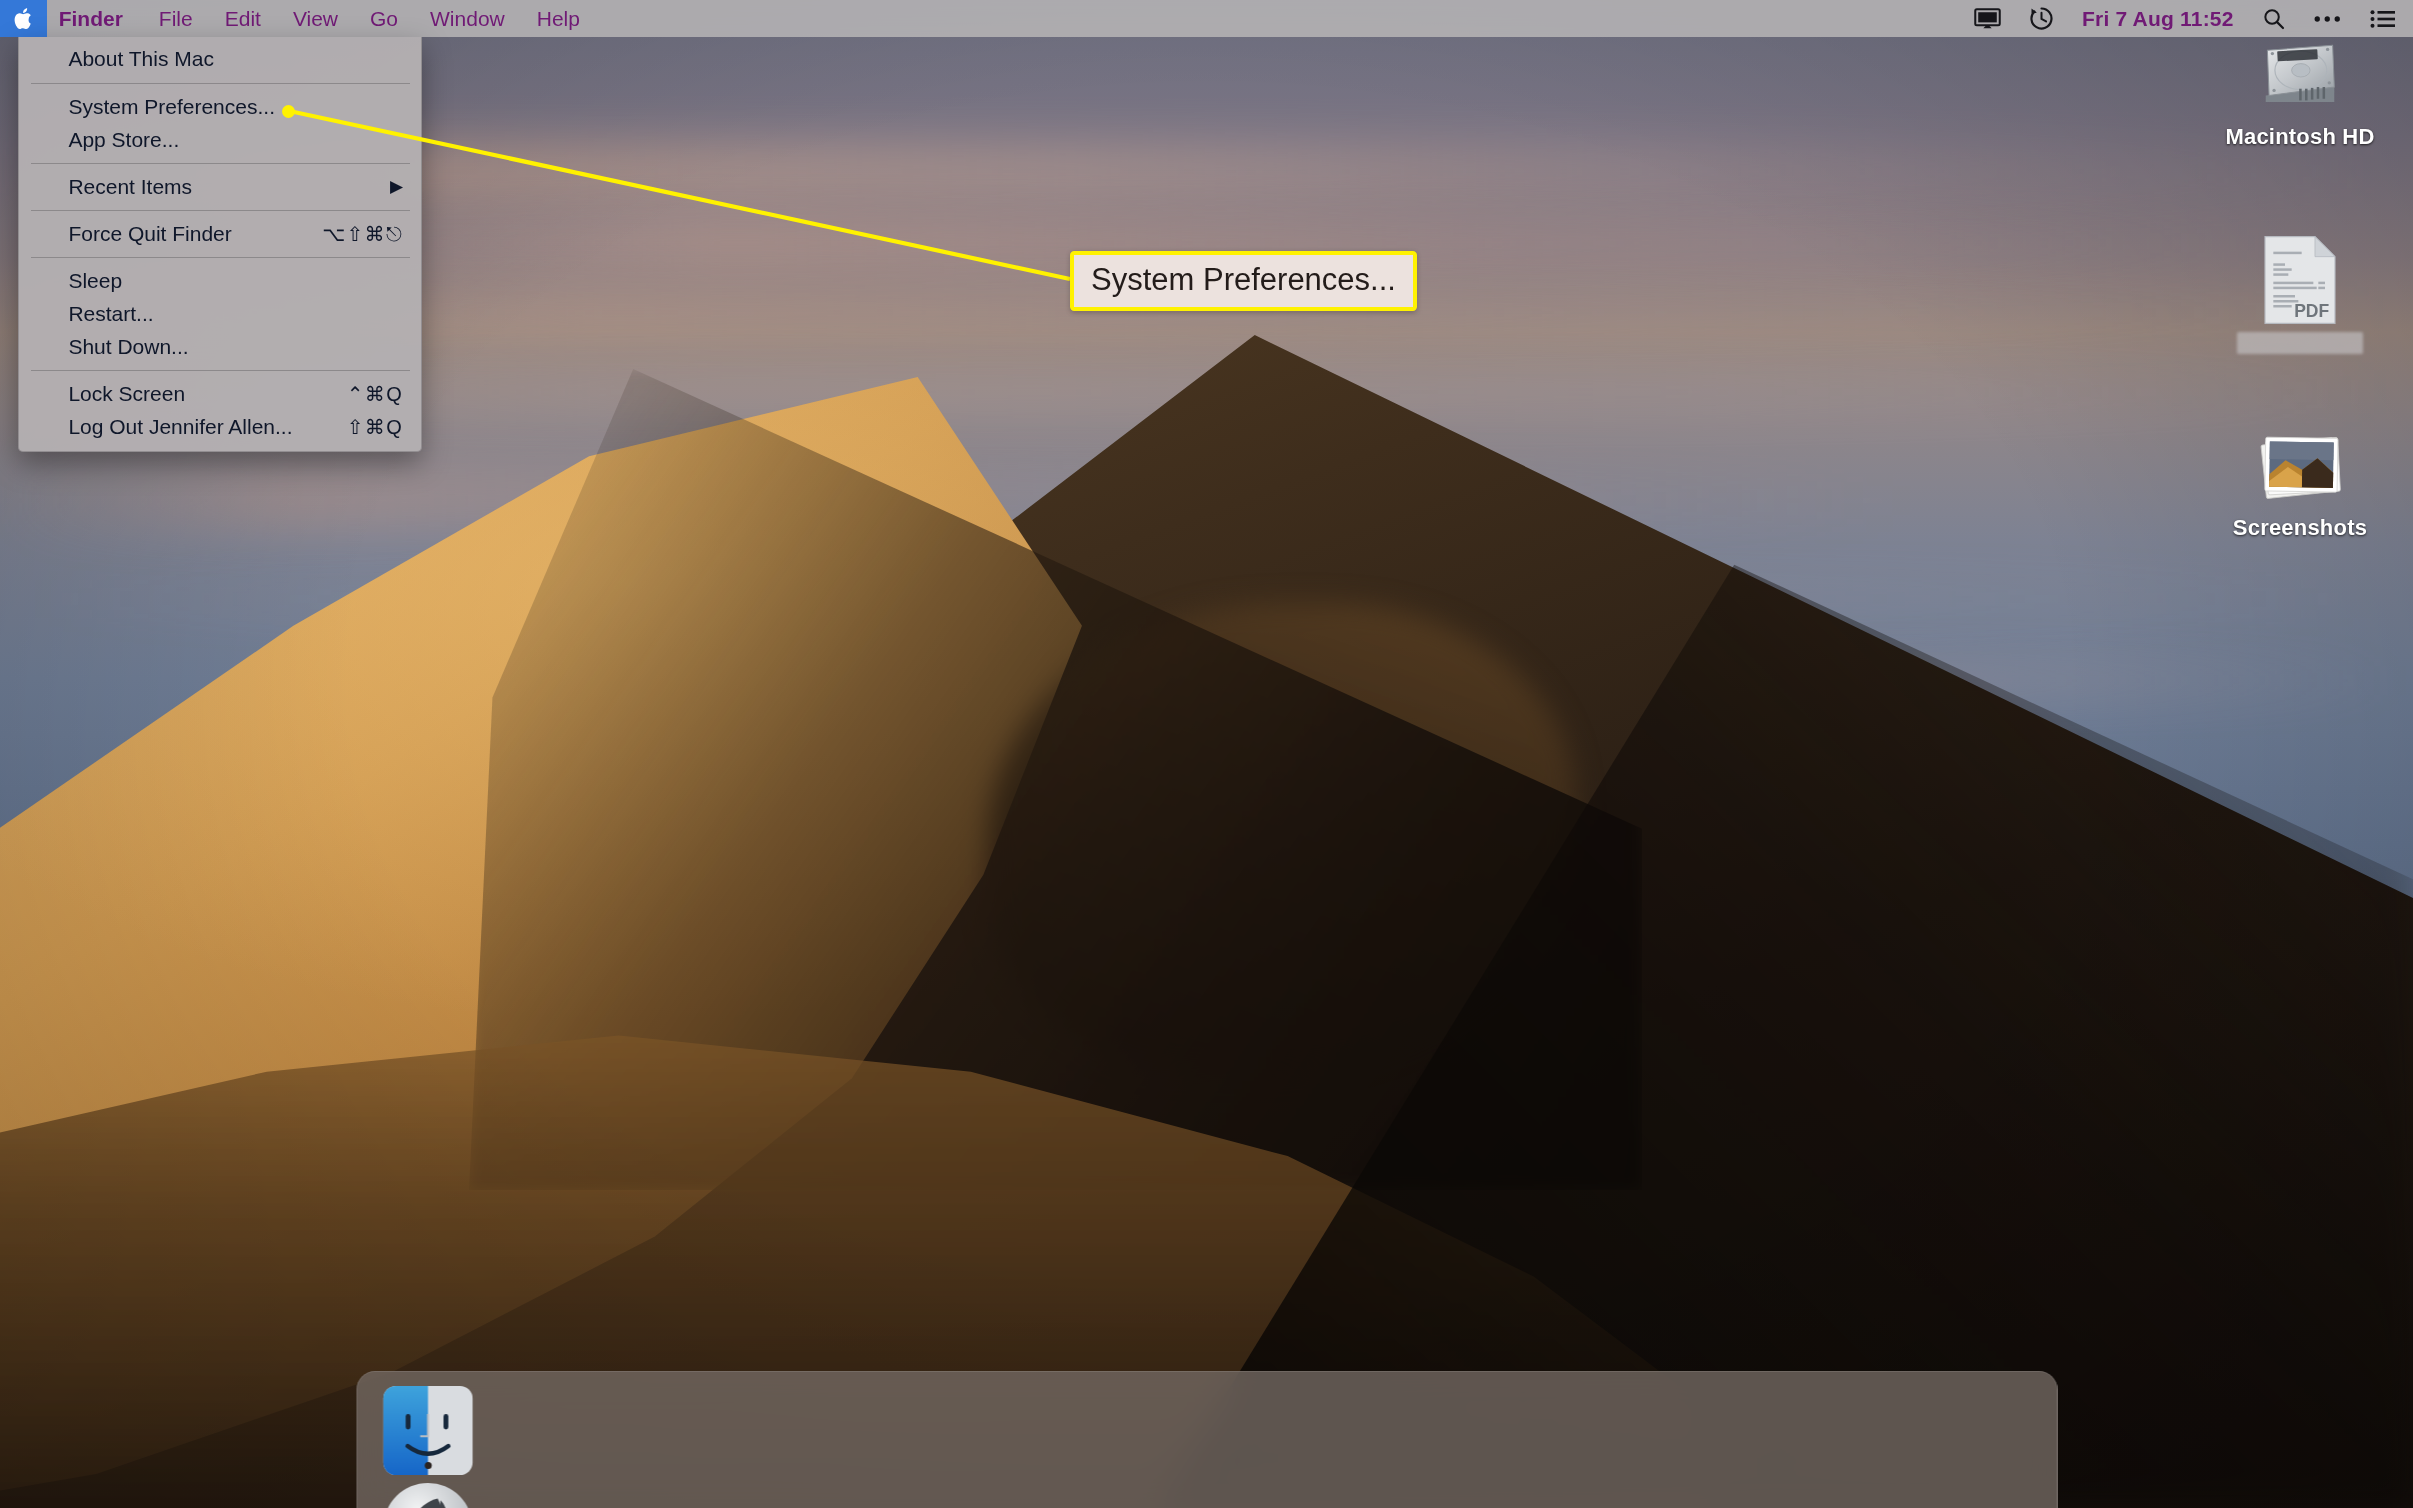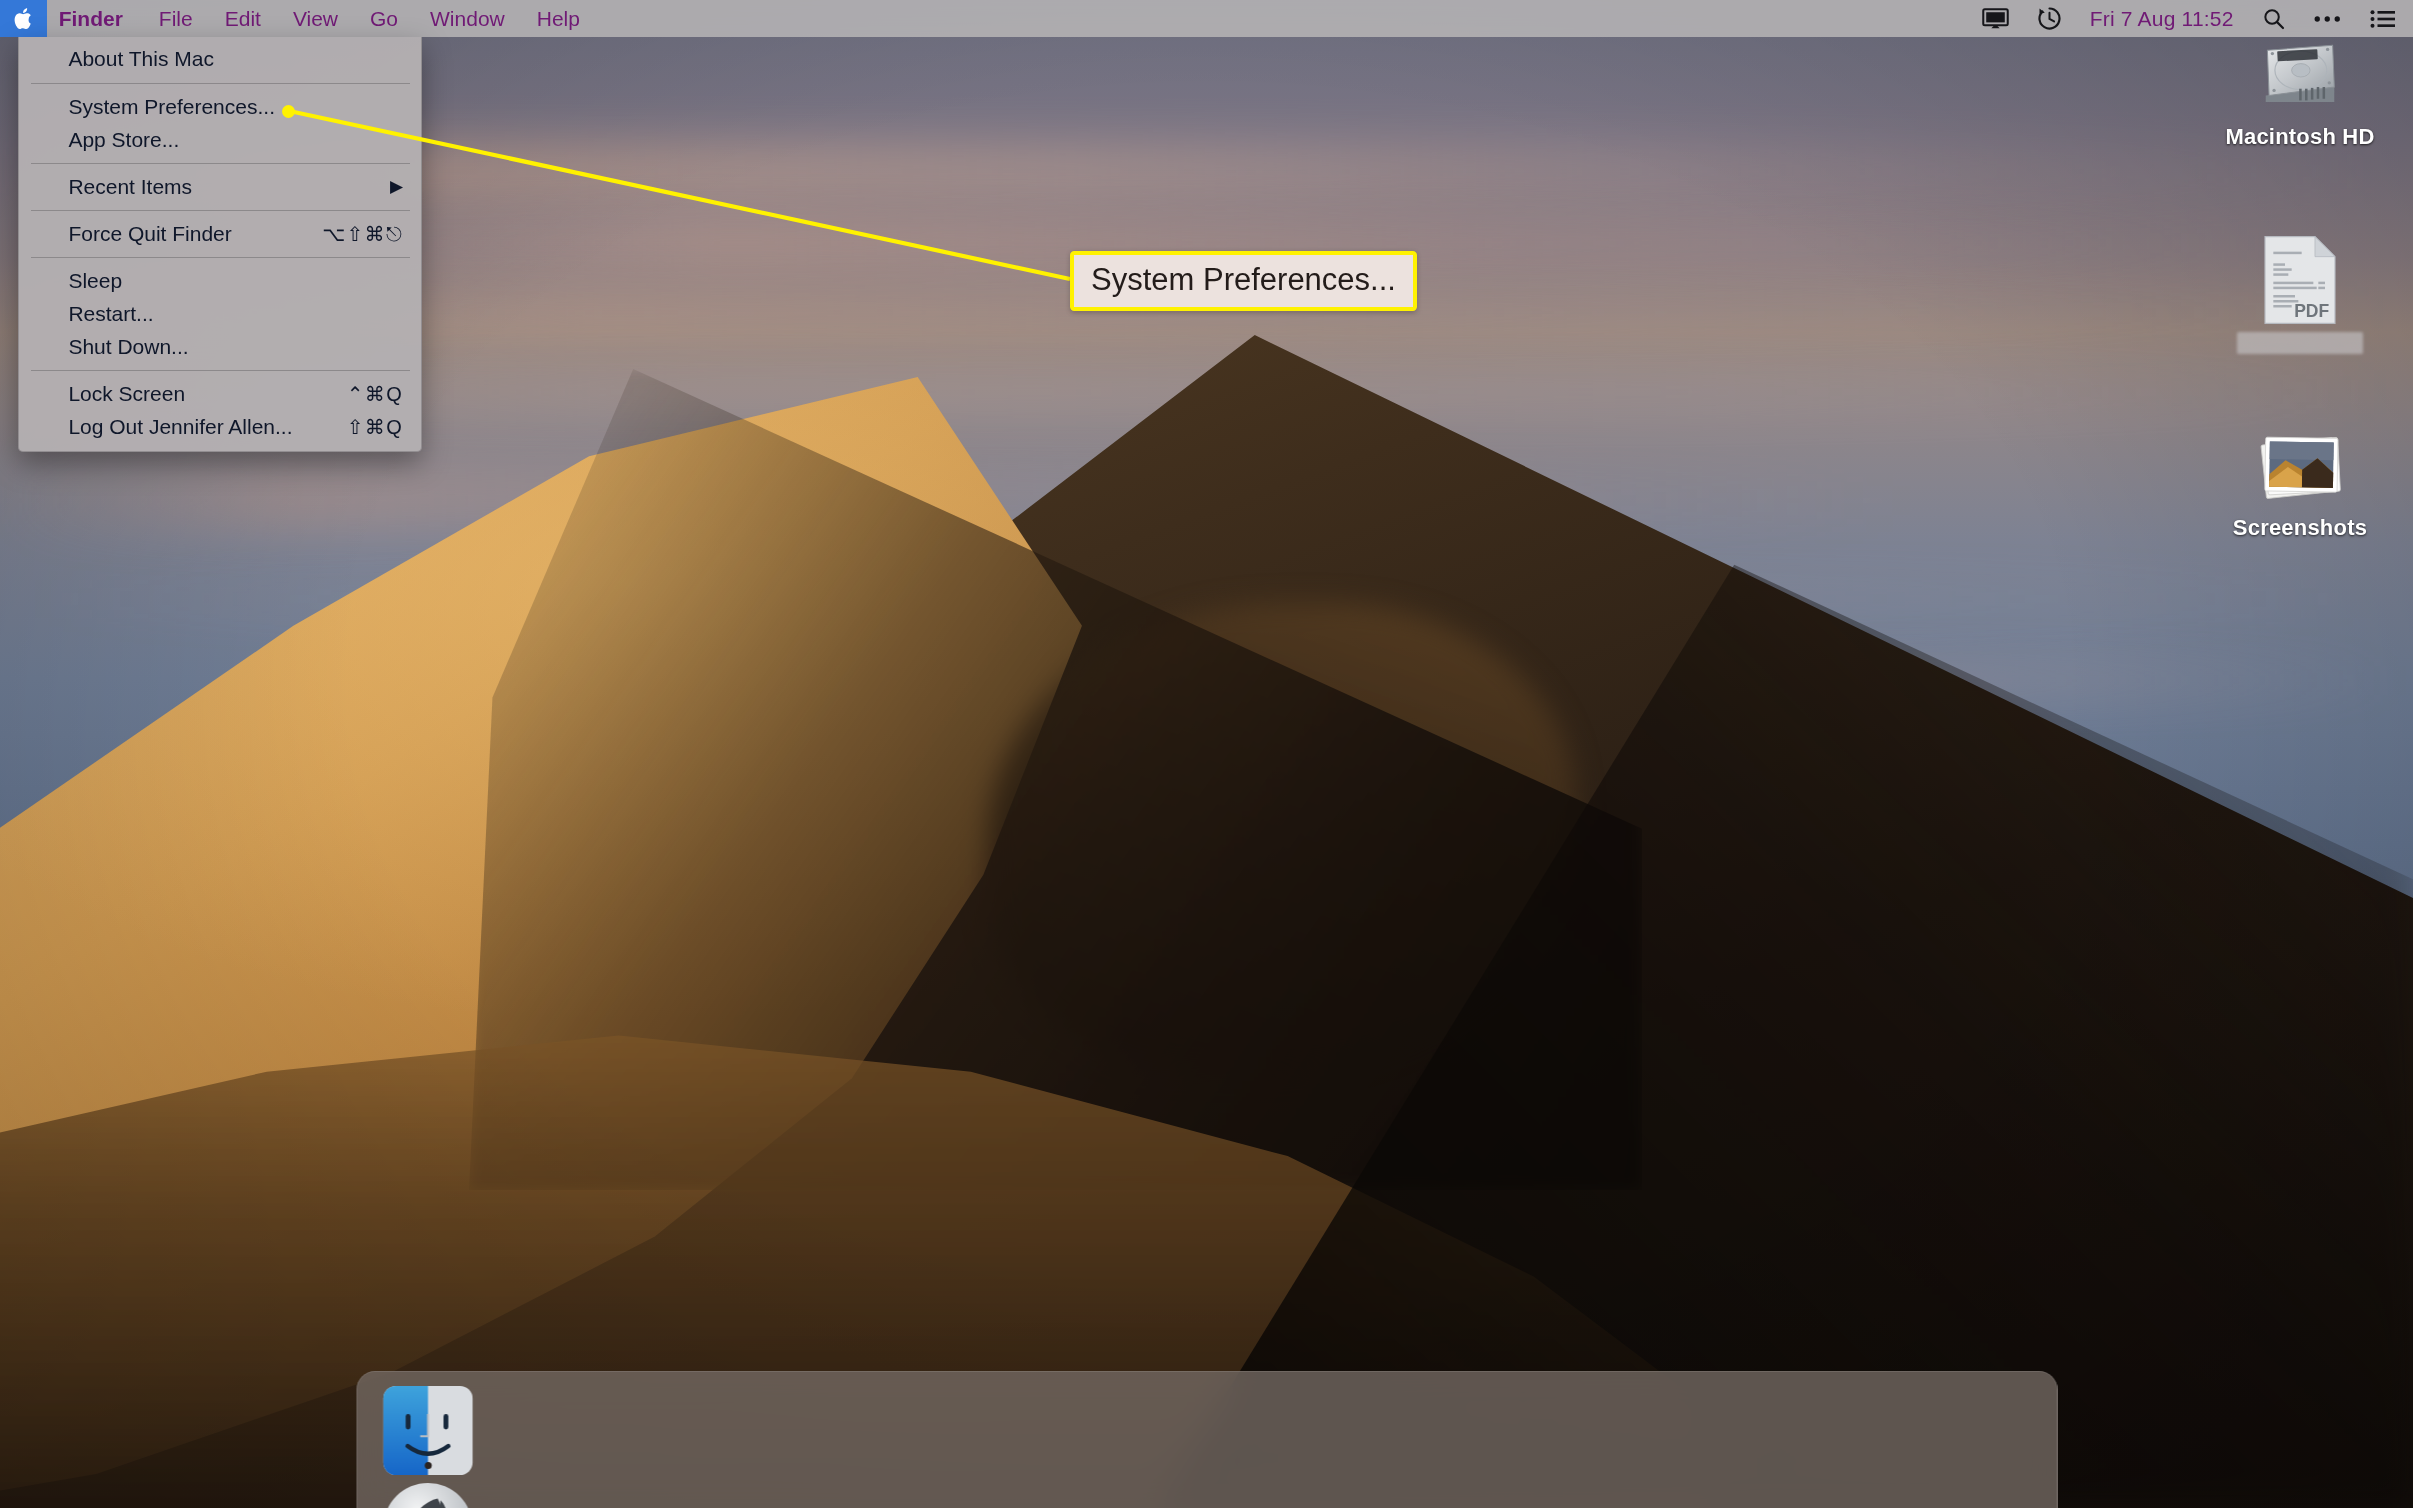--- a/index.html
+++ b/index.html
@@ -111,21 +111,21 @@
     z-index:40;
     justify-content:center;
   }
   .mb-apple{
     width:47px;height:37px;background:#3478d8;
     display:flex;align-items:center;justify-content:center;
   }
   .mb-apple svg{width:22px;height:25px;display:block;}
   .mb-item{padding:0 16px;line-height:37px;white-space:nowrap;}
   .mb-item.bold{font-weight:bold;padding-left:11.7px;padding-right:20px;}
-  .mb-right{margin-left:auto;display:flex;align-items:center;padding-right:18.4px;gap:28px;}
+  .mb-right{margin-left:auto;display:flex;align-items:center;padding-right:18.4px;gap:28px;font-weight:bold;}
   .mb-right .ic{display:flex;align-items:center;justify-content:center;}
   .mb-clock{font-size:21px;letter-spacing:0.2px;white-space:nowrap;}
 
   
   #apple-menu{
     position:absolute;top:37px;left:18.4px;width:404px;
     background:rgba(179,175,177,.965);
     border:0.8px solid rgba(120,118,120,.55);
     border-top:none;
     border-radius:0 0 5px 5px;

